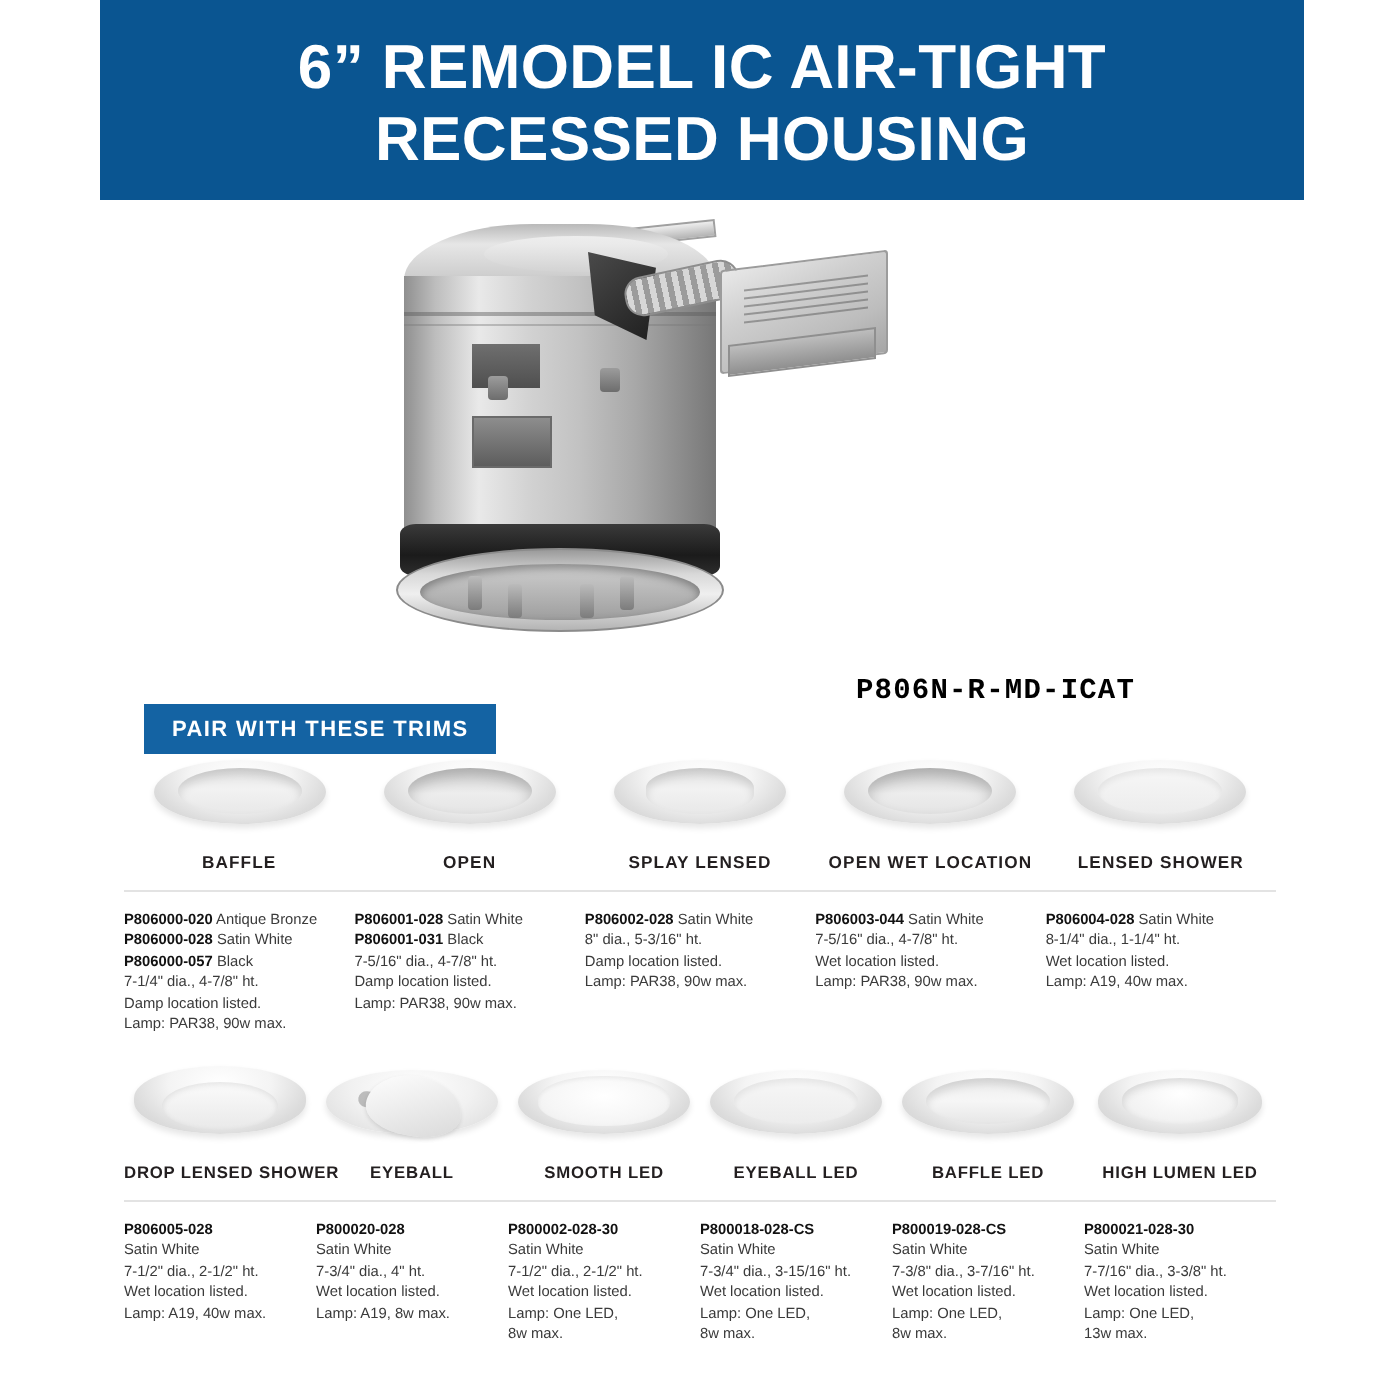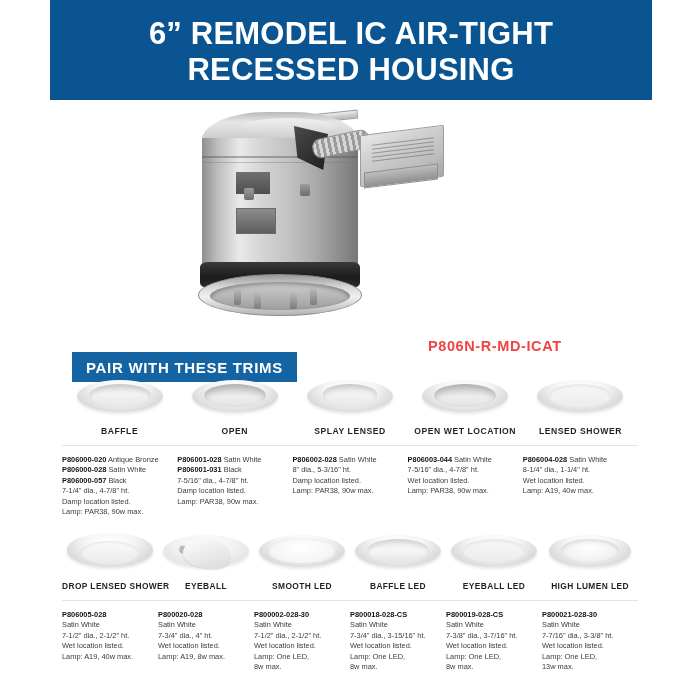--- a/index.html
+++ b/index.html
@@ -135,29 +135,30 @@
     border: 1px solid #6a6a6a;
   }
   .tab {
     position: absolute; width: 10px; height: 12px;
     background: linear-gradient(180deg,#9c9c9c,#6d6d6d);
     border-radius: 2px;
   }
 
   .model-no {
     position: absolute; left: 428px; top: 234px;
-    font-size: 14.5px; font-weight: bold; color: #ef4444;
+    font-size: 14.5px; font-weight: bold; color: #000000;
     letter-spacing: .6px;
+    font-family: Liberation Mono, monospace;
   }
 
   
   .pair-tag {
     position: absolute; left: 72px; top: 352px;
     background: #1463a3; color: #fff;
-    font-size: 15px; font-weight: bold; letter-spacing: .7px;
+    font-size: 11px; font-weight: bold; letter-spacing: .7px;
     padding: 7px 14px 6px 14px;
   }
 
   .rows { position: absolute; left: 0; top: 372px; width: 700px; }
   .trim-row { position: relative; width: 700px; }
   .row1 { height: 155px; }
   .row2 { height: 152px; }
 
   .cells { display: flex; padding: 0 62px; }
   .cell { position: relative; }
@@ -405,35 +406,35 @@
           <div class="thumb">
             <div class="trim smooth">
               <div class="ring"></div>
                 <div class="cone"></div>
             </div>
           </div>
           <div class="trim-name">SMOOTH LED</div>
         </div>
         <div class="cell">
           <div class="thumb">
+            <div class="trim lensed">
+              <div class="ring"></div>
+                <div class="cone"></div>
+            </div>
+          </div>
+          <div class="trim-name">EYEBALL LED</div>
+        </div>
+        <div class="cell">
+          <div class="thumb">
             <div class="trim baffleled">
               <div class="ring"></div>
                 <div class="cone"></div>
             </div>
           </div>
           <div class="trim-name">BAFFLE LED</div>
-        </div>
-        <div class="cell">
-          <div class="thumb">
-            <div class="trim lensed">
-              <div class="ring"></div>
-                <div class="cone"></div>
-            </div>
-          </div>
-          <div class="trim-name">EYEBALL LED</div>
         </div>
         <div class="cell">
           <div class="thumb">
             <div class="trim highlumen">
               <div class="ring"></div>
                 <div class="cone"></div>
             </div>
           </div>
           <div class="trim-name">HIGH LUMEN LED</div>
         </div>

